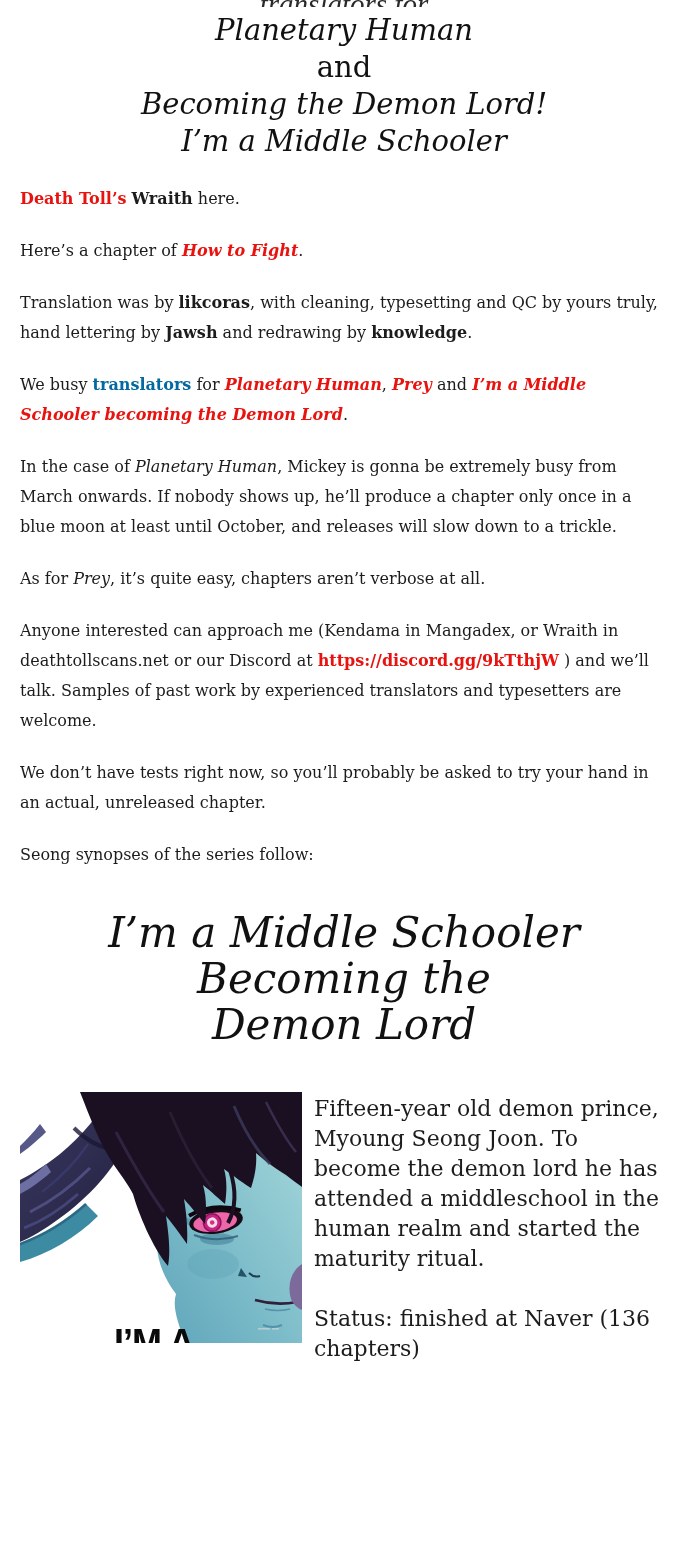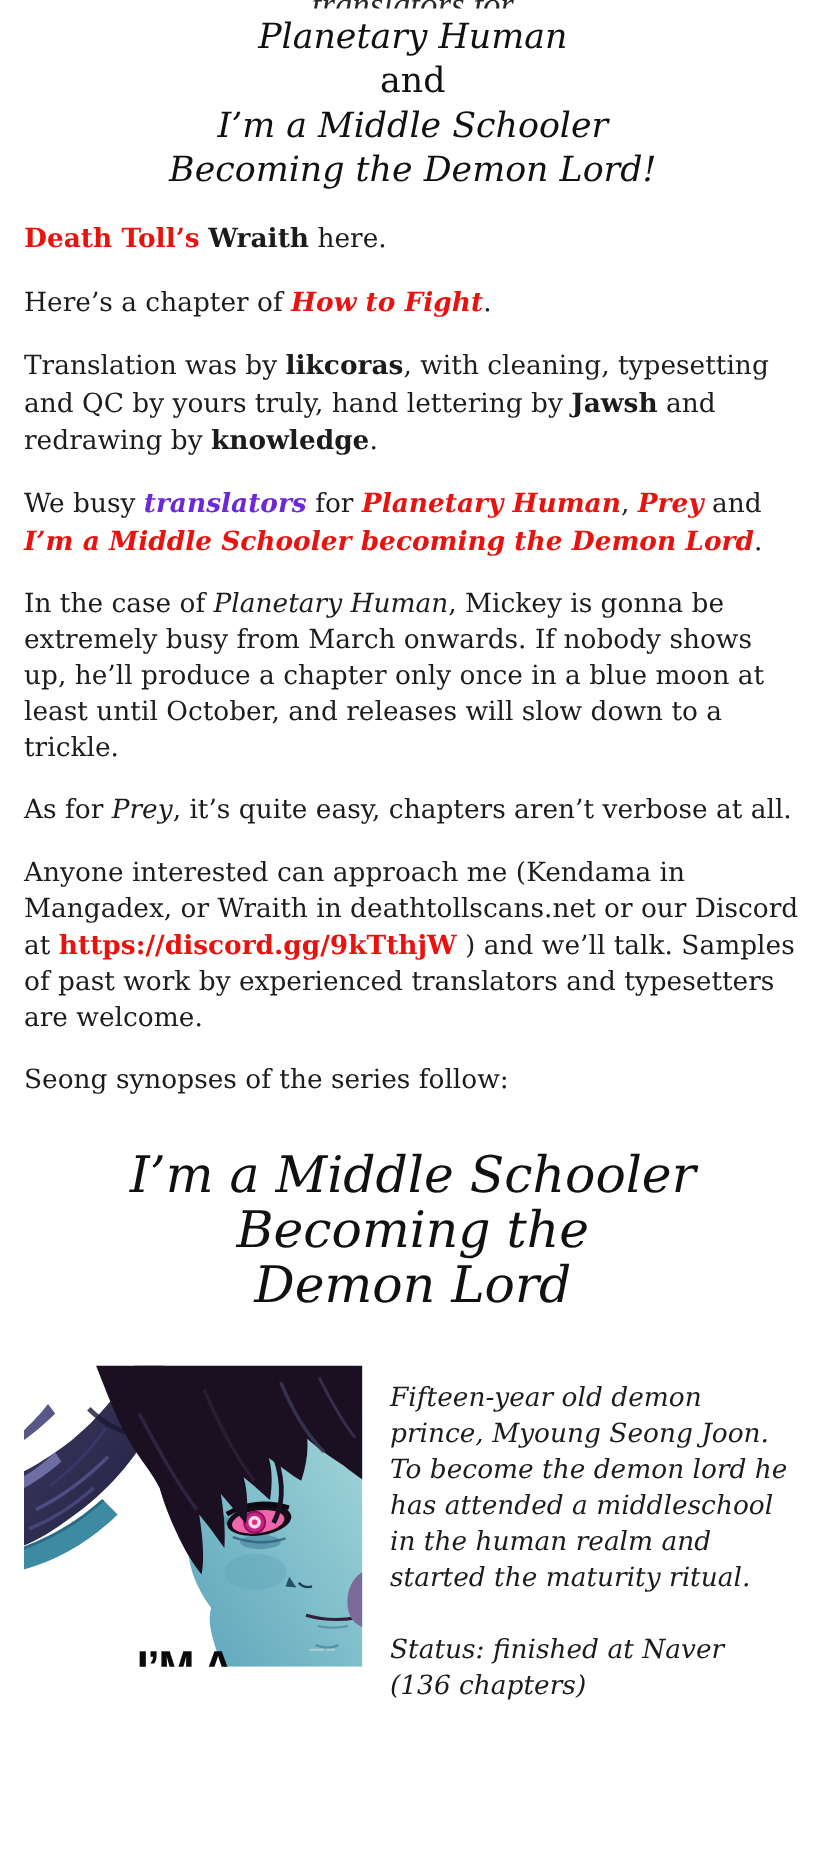--- a/index.html
+++ b/index.html
@@ -12,53 +12,53 @@
 
   
   .clip-line { height:7px; overflow:hidden; text-align:center;font-family:Liberation Serif, serif; }
   .clip-line span { display:inline-block; font-size:29px; line-height:37px; margin-top:-30px; color:#2a2a2a; }
 
   .title { text-align:center; font-size:29px; line-height:37px; margin-top:5px; color:#111; }
   .title .line { display:block; }
   .it { font-style:italic; }
   .bold { font-weight:700; }
   .red { color:#e8130f; }
-  .blue { color:#6d28d9;font-style:italic; }
+  .blue { color:#0369a1; }
   a-like, .linkish { cursor:pointer; }
 
-  p.body { font-size:22px; line-height:30px; margin:22px 0 0 0; }
+  p.body { font-size:16px; line-height:30px; margin:22px 0 0 0; }
   p.body.first { margin-top:24px; }
 
   .h2 {
     text-align:center; font-style:italic; font-weight:400;
     font-size:42px; line-height:46px; margin:40px 10px 0 10px; color:#111;
   }
   .h2 .line { display:block; }
 
   .series-row { display:flex; margin-top:44px; padding:0 20px; gap:10px; align-items:flex-start; }
   .cover-wrap { flex:0 0 282px; width:282px; height:251px; }
   .cover-wrap svg { display:block; width:282px; height:251px; }
   .syn { flex:1 1 auto; font-size:22px; line-height:30px; }
-  .syn p { margin:13px;font-style:italic; }
+  .syn p { margin:2px; }
   .syn p.status { margin-top:30px; }
 </style>
 </head>
 <body>
 
 <div class="content">
 
   <div class="clip-line">
     <span class="it">translators for</span>
   </div>
 
   <div class="title">
     <span class="line it">Planetary Human</span>
     <span class="line">and</span>
+    <span class="line it">Becoming the Demon Lord!</span>
     <span class="line it">I’m a Middle Schooler</span>
-    <span class="line it">Becoming the Demon Lord!</span>
   </div>
 
   <p class="body first">
     <span class="red bold linkish">Death Toll’s</span><span> </span><span class="bold">Wraith</span><span> here.</span>
   </p>
 
   <p class="body">
     <span>Here’s a chapter of </span><span class="red bold it linkish">How to Fight</span><span>.</span>
   </p>
 
@@ -76,20 +76,23 @@
 
 
   <p class="body">
     <span>As for </span><span class="it">Prey</span><span>, it’s quite easy, chapters aren’t verbose at all.</span>
   </p>
 
   <p class="body">
     <span>Anyone interested can approach me (Kendama in Mangadex, or Wraith in deathtollscans.net or our Discord at </span><span class="red bold linkish">https://discord.gg/9kTthjW</span><span> ) and we’ll talk. Samples of past work by experienced translators and typesetters are welcome.</span>
   </p>
 
+  <p class="body">
+    <span>We don’t have tests right now, so you’ll probably be asked to try your hand in an actual, unreleased chapter.</span>
+  </p>
 
   <p class="body">
     <span>Seong synopses of the series follow:</span>
   </p>
 
   <h2 class="h2">
     <span class="line">I’m a Middle Schooler Becoming the</span>
     <span class="line">Demon Lord</span>
   </h2>
 </div>

